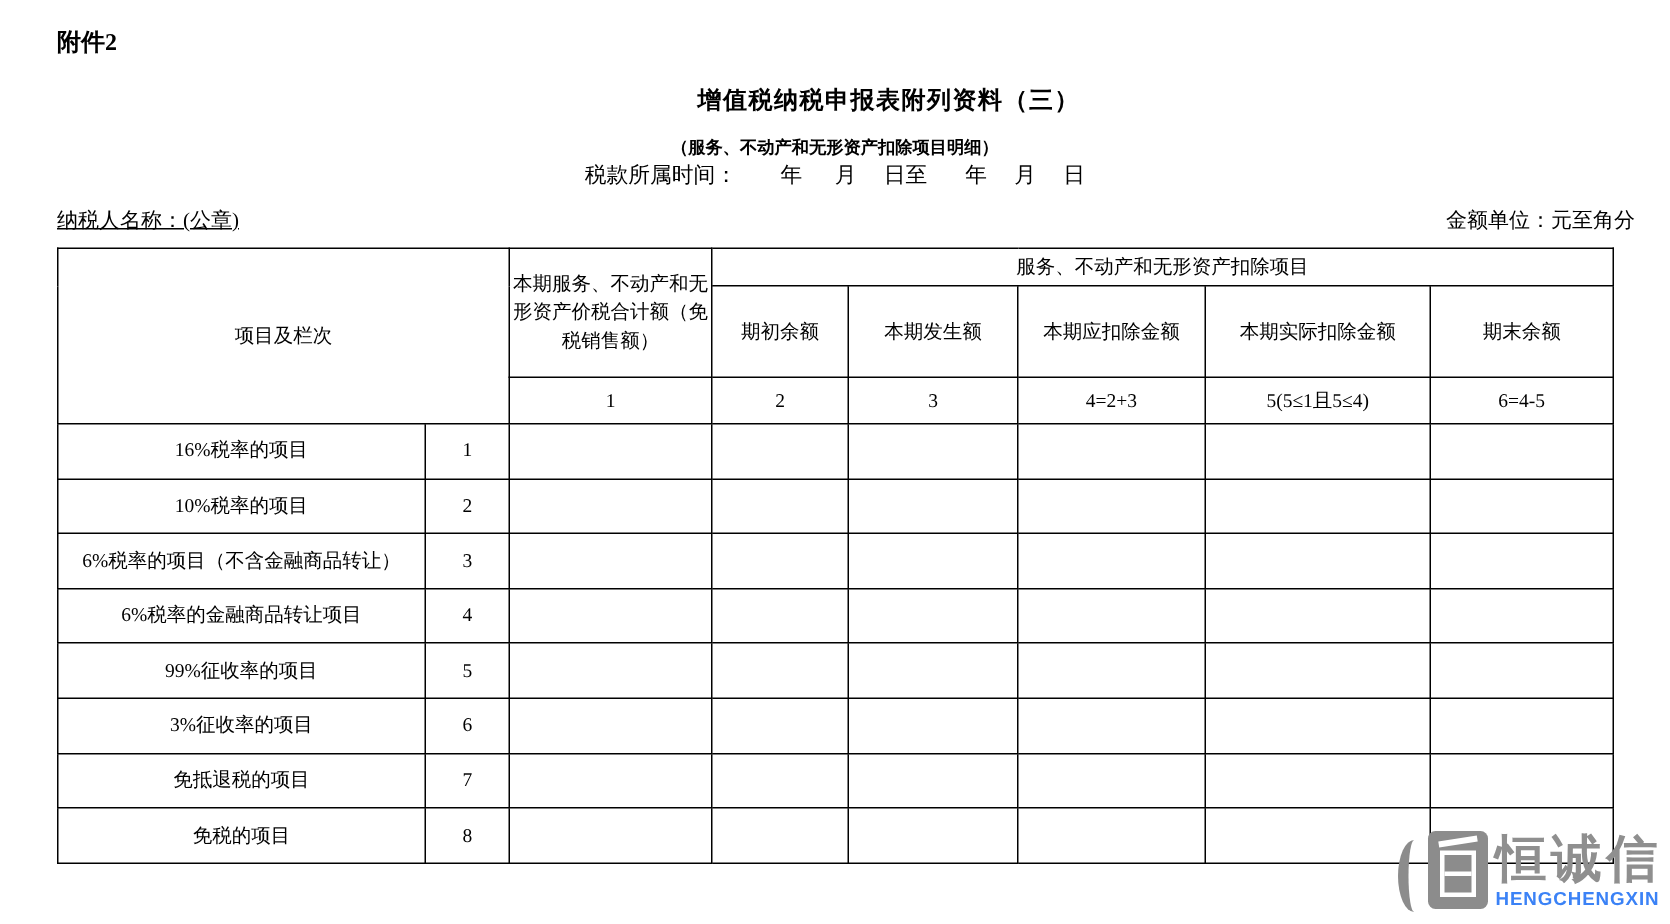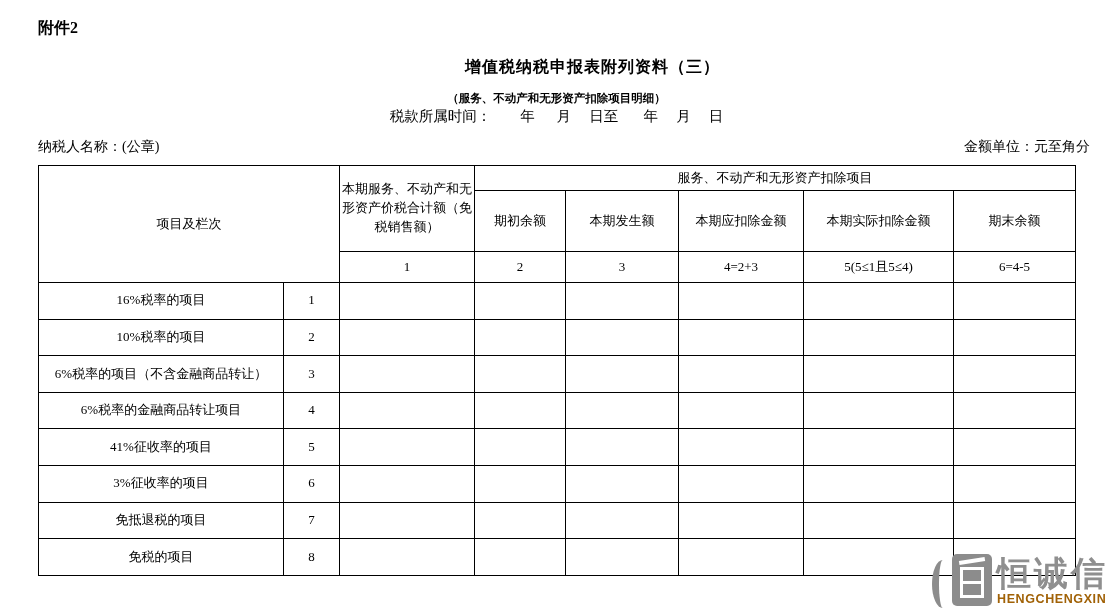--- a/index.html
+++ b/index.html
@@ -8,21 +8,21 @@
     background:#ffffff;color:#000;
     font-family:"Liberation Serif","DejaVu Sans",serif;
   }
   .attachment{position:absolute;left:38px;top:18px;font-size:16px;font-weight:bold;}
   .title{position:absolute;top:57px;left:0;width:100%;text-align:center;
          font-size:16px;font-weight:bold;letter-spacing:1px;margin-left:36px;}
   .subtitle{position:absolute;top:91px;left:0;width:100%;text-align:center;
             font-size:11.5px;font-weight:bold;}
   .period{position:absolute;top:107px;left:0;width:100%;text-align:center;
           font-size:14.5px;white-space:pre;}
-  .meta-left{position:absolute;left:38px;top:138px;font-size:14px;}
+  .meta-left{position:absolute;left:38px;top:138px;font-size:14px;text-decoration:underline;}
   .meta-right{position:absolute;right:23px;top:138px;font-size:14px;}
 
   table.form{
     position:absolute;left:38px;top:165px;width:1037px;
     border-collapse:collapse;table-layout:fixed;
   }
   table.form td{
     border:1px solid #000;font-size:13px;text-align:center;
     padding:0 2px;overflow:hidden;vertical-align:middle;
     line-height:1.45;
@@ -38,21 +38,21 @@
             border-radius:60% 0 0 60% / 50% 0 0 50%;margin-top:6px;}
   .lm-square{width:40px;height:52px;background:#8c8c8c;border-radius:5px;
              position:relative;margin-left:2px;}
   .lm-square::before{content:"";position:absolute;top:5px;left:7px;right:7px;height:4px;
              background:#fff;transform:rotate(-9deg);}
   .lm-inner{position:absolute;left:8px;right:8px;top:13px;bottom:8px;border:3px solid #fff;}
   .lm-inner::after{content:"";position:absolute;left:0;right:0;top:50%;height:3px;
              margin-top:-2px;background:#fff;}
   .logo-text{margin-left:5px;}
   .logo-cn{font-size:34px;font-weight:bold;color:#8f8f8f;letter-spacing:3px;line-height:1.15;}
-  .logo-en{font-size:12.5px;font-weight:bold;color:#a16207;letter-spacing:0.6px;
+  .logo-en{font-size:12.5px;font-weight:bold;color:#3b82f6;letter-spacing:0.6px;
            font-family:"Liberation Sans",sans-serif;line-height:1;}
 </style>
 </head>
 <body>
 
 <div class="attachment">附件2</div>
 <div class="title">增值税纳税申报表附列资料（三）</div>
 <div class="subtitle">（服务、不动产和无形资产扣除项目明细）</div>
 <div class="period">税款所属时间：        年      月     日至       年     月     日</div>
 <div class="meta-left">纳税人名称：(公章)</div>
@@ -125,21 +125,21 @@
     <td class="lbl">6%税率的金融商品转让项目</td>
     <td>4</td>
     <td></td>
     <td></td>
     <td></td>
     <td></td>
     <td></td>
     <td></td>
   </tr>
   <tr class="br">
-    <td class="lbl">41%征收率的项目</td>
+    <td class="lbl">99%征收率的项目</td>
     <td>5</td>
     <td></td>
     <td></td>
     <td></td>
     <td></td>
     <td></td>
     <td></td>
   </tr>
   <tr class="br">
     <td class="lbl">3%征收率的项目</td>

